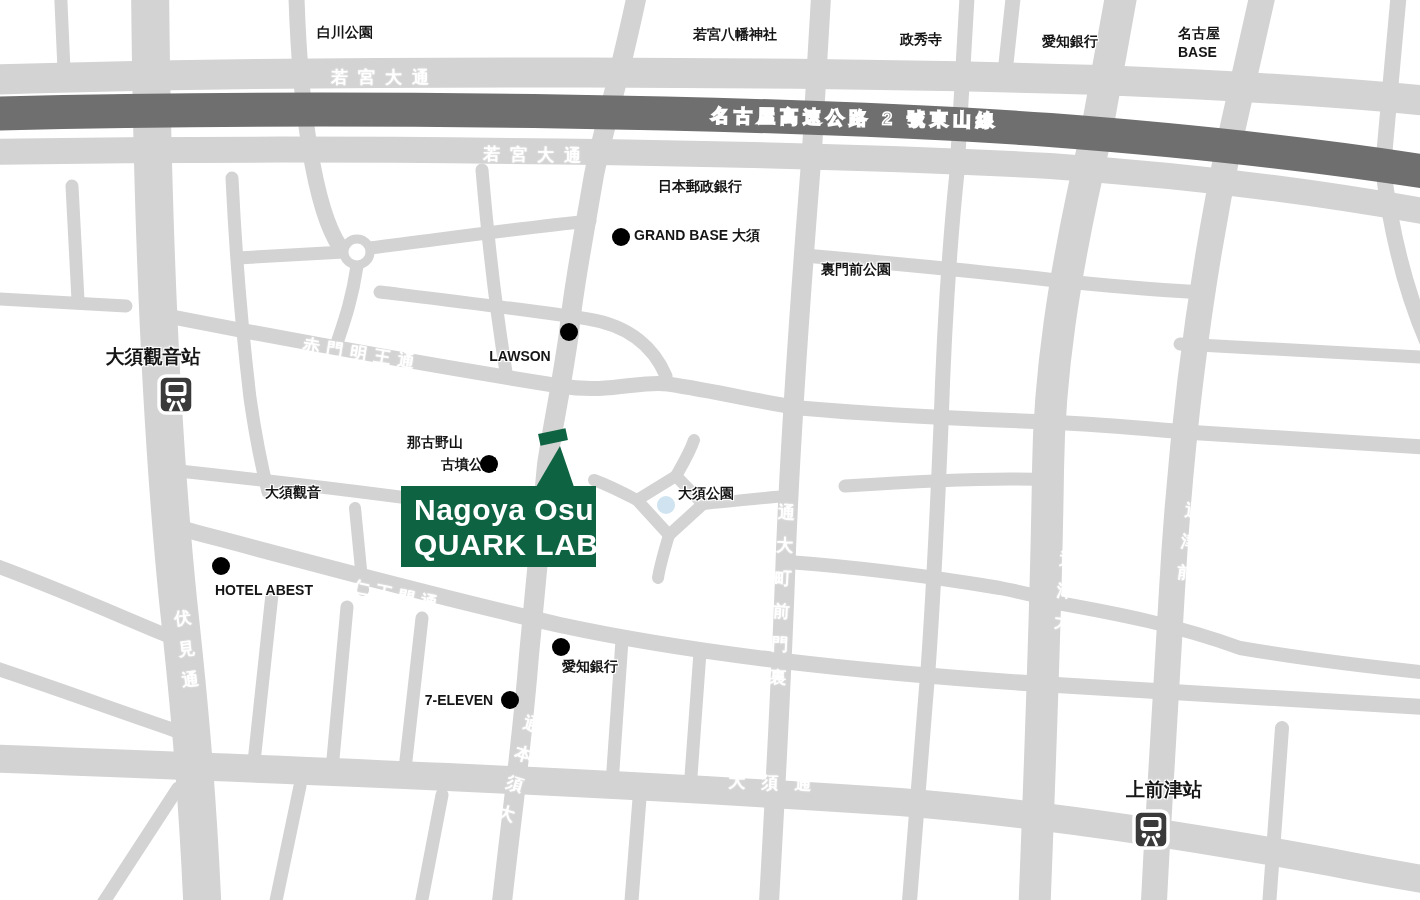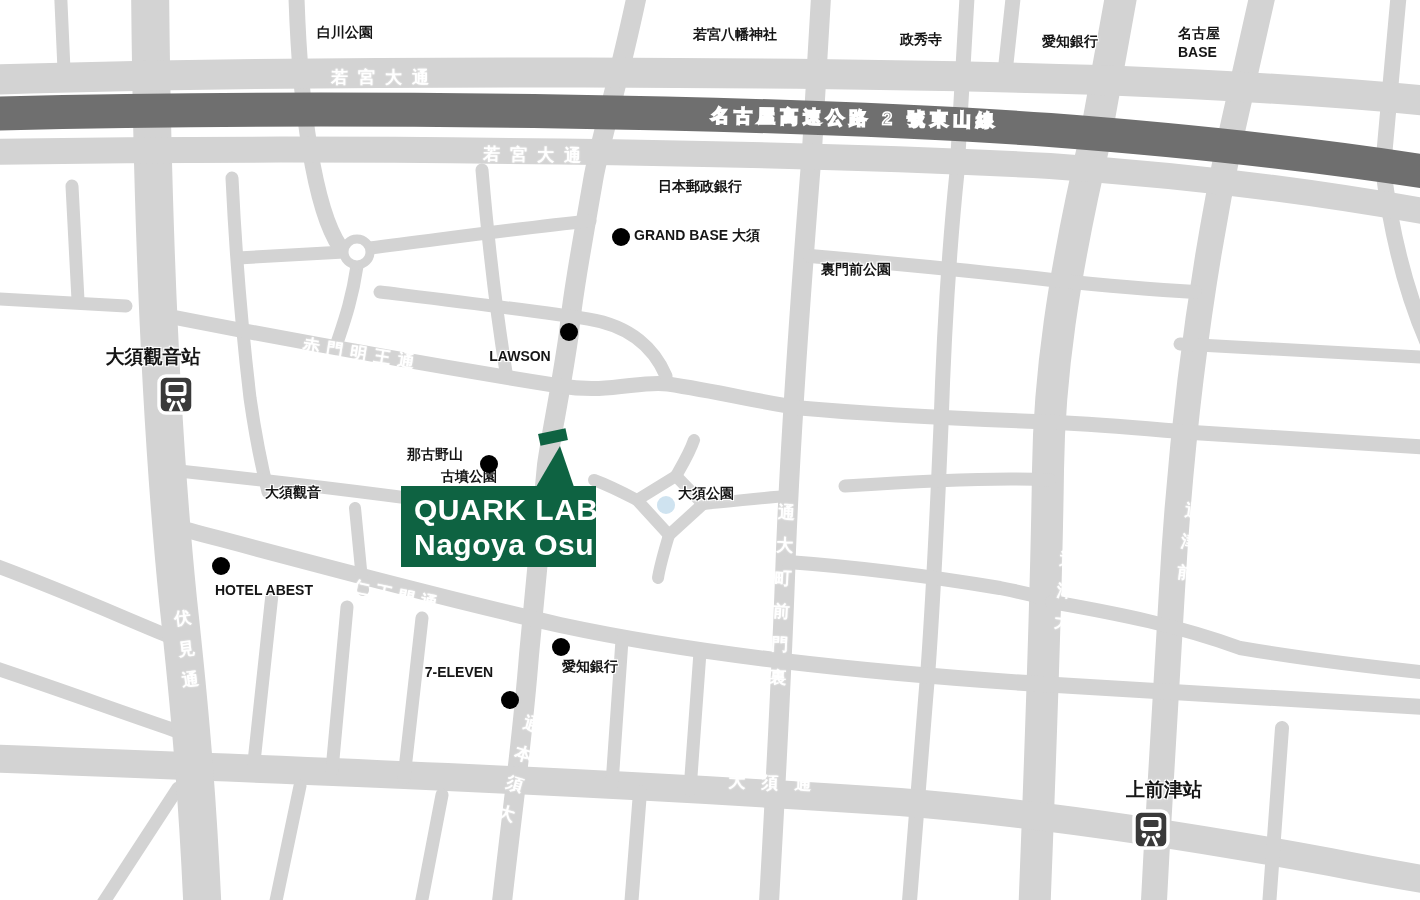--- a/index.html
+++ b/index.html
@@ -189,29 +189,29 @@
   <div class="lbl" style="left:1070px;top:42px;">愛知銀行</div>
   <div class="lbl tl multiline" style="left:1178px;top:24px;line-height:19px;">
     <span style="display:block;">名古屋</span>
     <span style="display:block;">BASE</span>
   </div>
   <div class="lbl" style="left:700px;top:187px;">日本郵政銀行</div>
   <div class="lbl tl" style="left:634px;top:227px;">GRAND BASE 大須</div>
   <div class="lbl" style="left:856px;top:270px;">裏門前公園</div>
   <div class="lbl" style="left:520px;top:332px;margin-top:24px;">LAWSON</div>
   <div class="lbl station" style="left:145px;top:357px;margin-left:8px;">大須觀音站</div>
-  <div class="lbl tl multiline" style="left:407px;top:443px;">
+  <div class="lbl tl multiline" style="left:407px;top:431px;">
     <span style="display:block;">那古野山</span>
     <span style="display:block;margin-left:34px;">古墳公園</span>
   </div>
   <div class="lbl" style="left:270px;top:493px;margin-left:23px;">大須觀音</div>
   <div class="lbl" style="left:706px;top:494px;">大須公園</div>
   <div class="lbl tl" style="left:215px;top:582px;">HOTEL ABEST</div>
   <div class="lbl" style="left:590px;top:667px;">愛知銀行</div>
-  <div class="lbl" style="left:459px;top:672px;">7-ELEVEN</div>
+  <div class="lbl" style="left:459px;top:700px;">7-ELEVEN</div>
   <div class="lbl station" style="left:1164px;top:790px;">上前津站</div>
 
   <div class="dot" style="left:621px;top:237px;"></div>
   <div class="dot" style="left:569px;top:332px;"></div>
   <div class="dot" style="left:489px;top:464px;"></div>
   <div class="dot" style="left:221px;top:566px;"></div>
   <div class="dot" style="left:561px;top:647px;"></div>
   <div class="dot" style="left:510px;top:700px;"></div>
 
   <svg class="station-icon" style="left:154px;top:372px;" width="44" height="46" viewBox="0 0 44 46">
@@ -227,17 +227,17 @@
     <rect x="5" y="4" width="34" height="37" rx="7" fill="var(--station-icon)" stroke="#fff" stroke-width="3.5"></rect>
     <rect x="11.5" y="10" width="21" height="14" rx="3.5" fill="#fff"></rect>
     <rect x="14.5" y="13" width="15" height="7" rx="1.5" fill="var(--station-icon)"></rect>
     <circle cx="15" cy="28.5" r="2.4" fill="#fff"></circle>
     <circle cx="29" cy="28.5" r="2.4" fill="#fff"></circle>
     <path d="M 16,39 L 20.5,29" stroke="#fff" stroke-width="3"></path>
     <path d="M 28,39 L 23.5,29" stroke="#fff" stroke-width="3"></path>
   </svg>
 
   <div class="quark-box">
+    <span>Nagoya Osu</span>
     <span>QUARK LAB</span>
-    <span>Nagoya Osu</span>
   </div>
 
 </div>
 
 </body></html>

